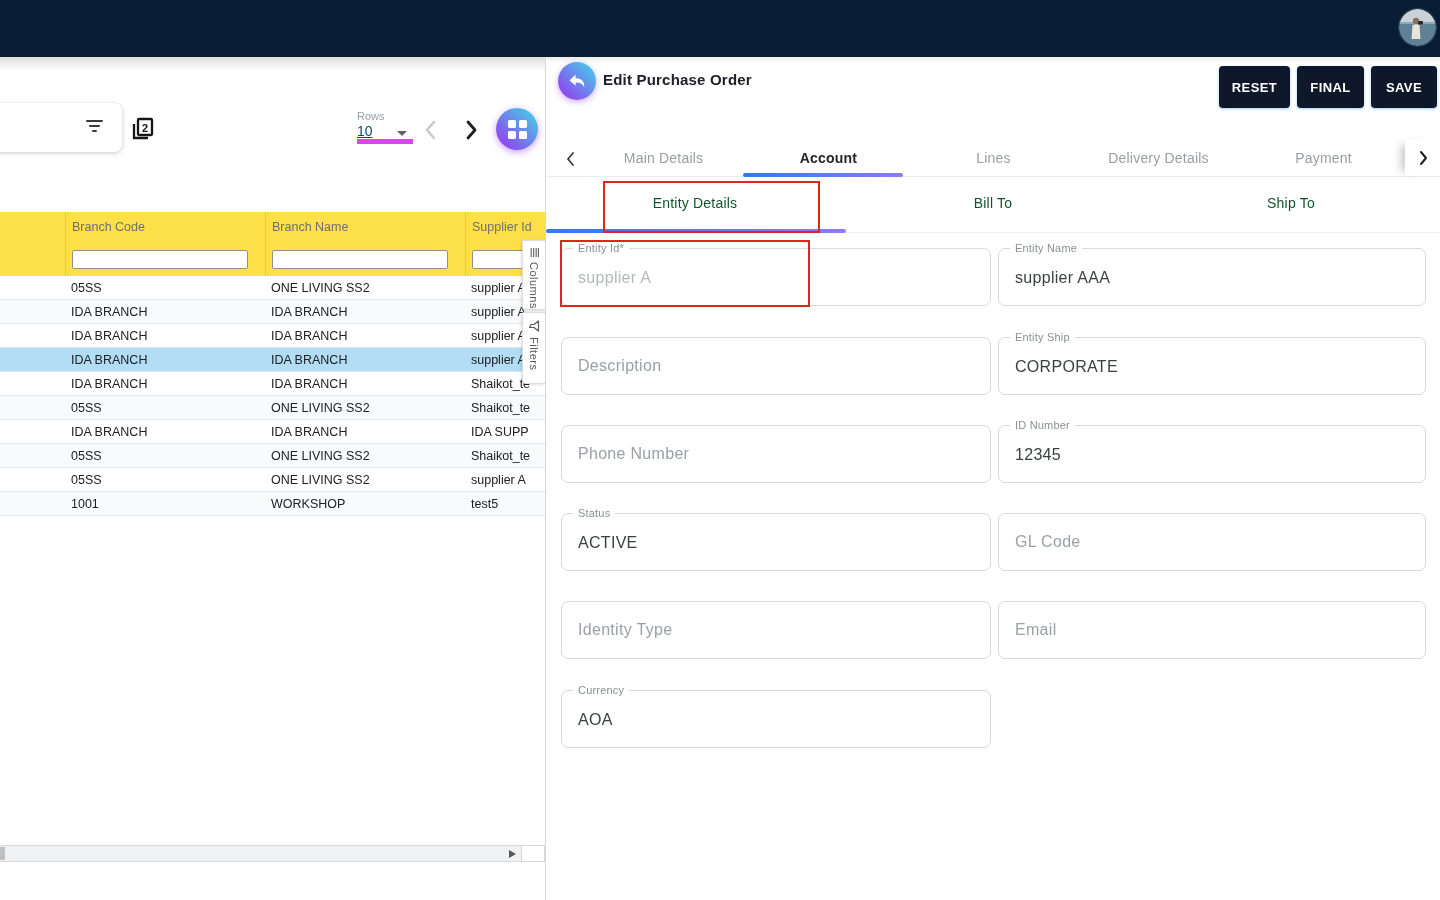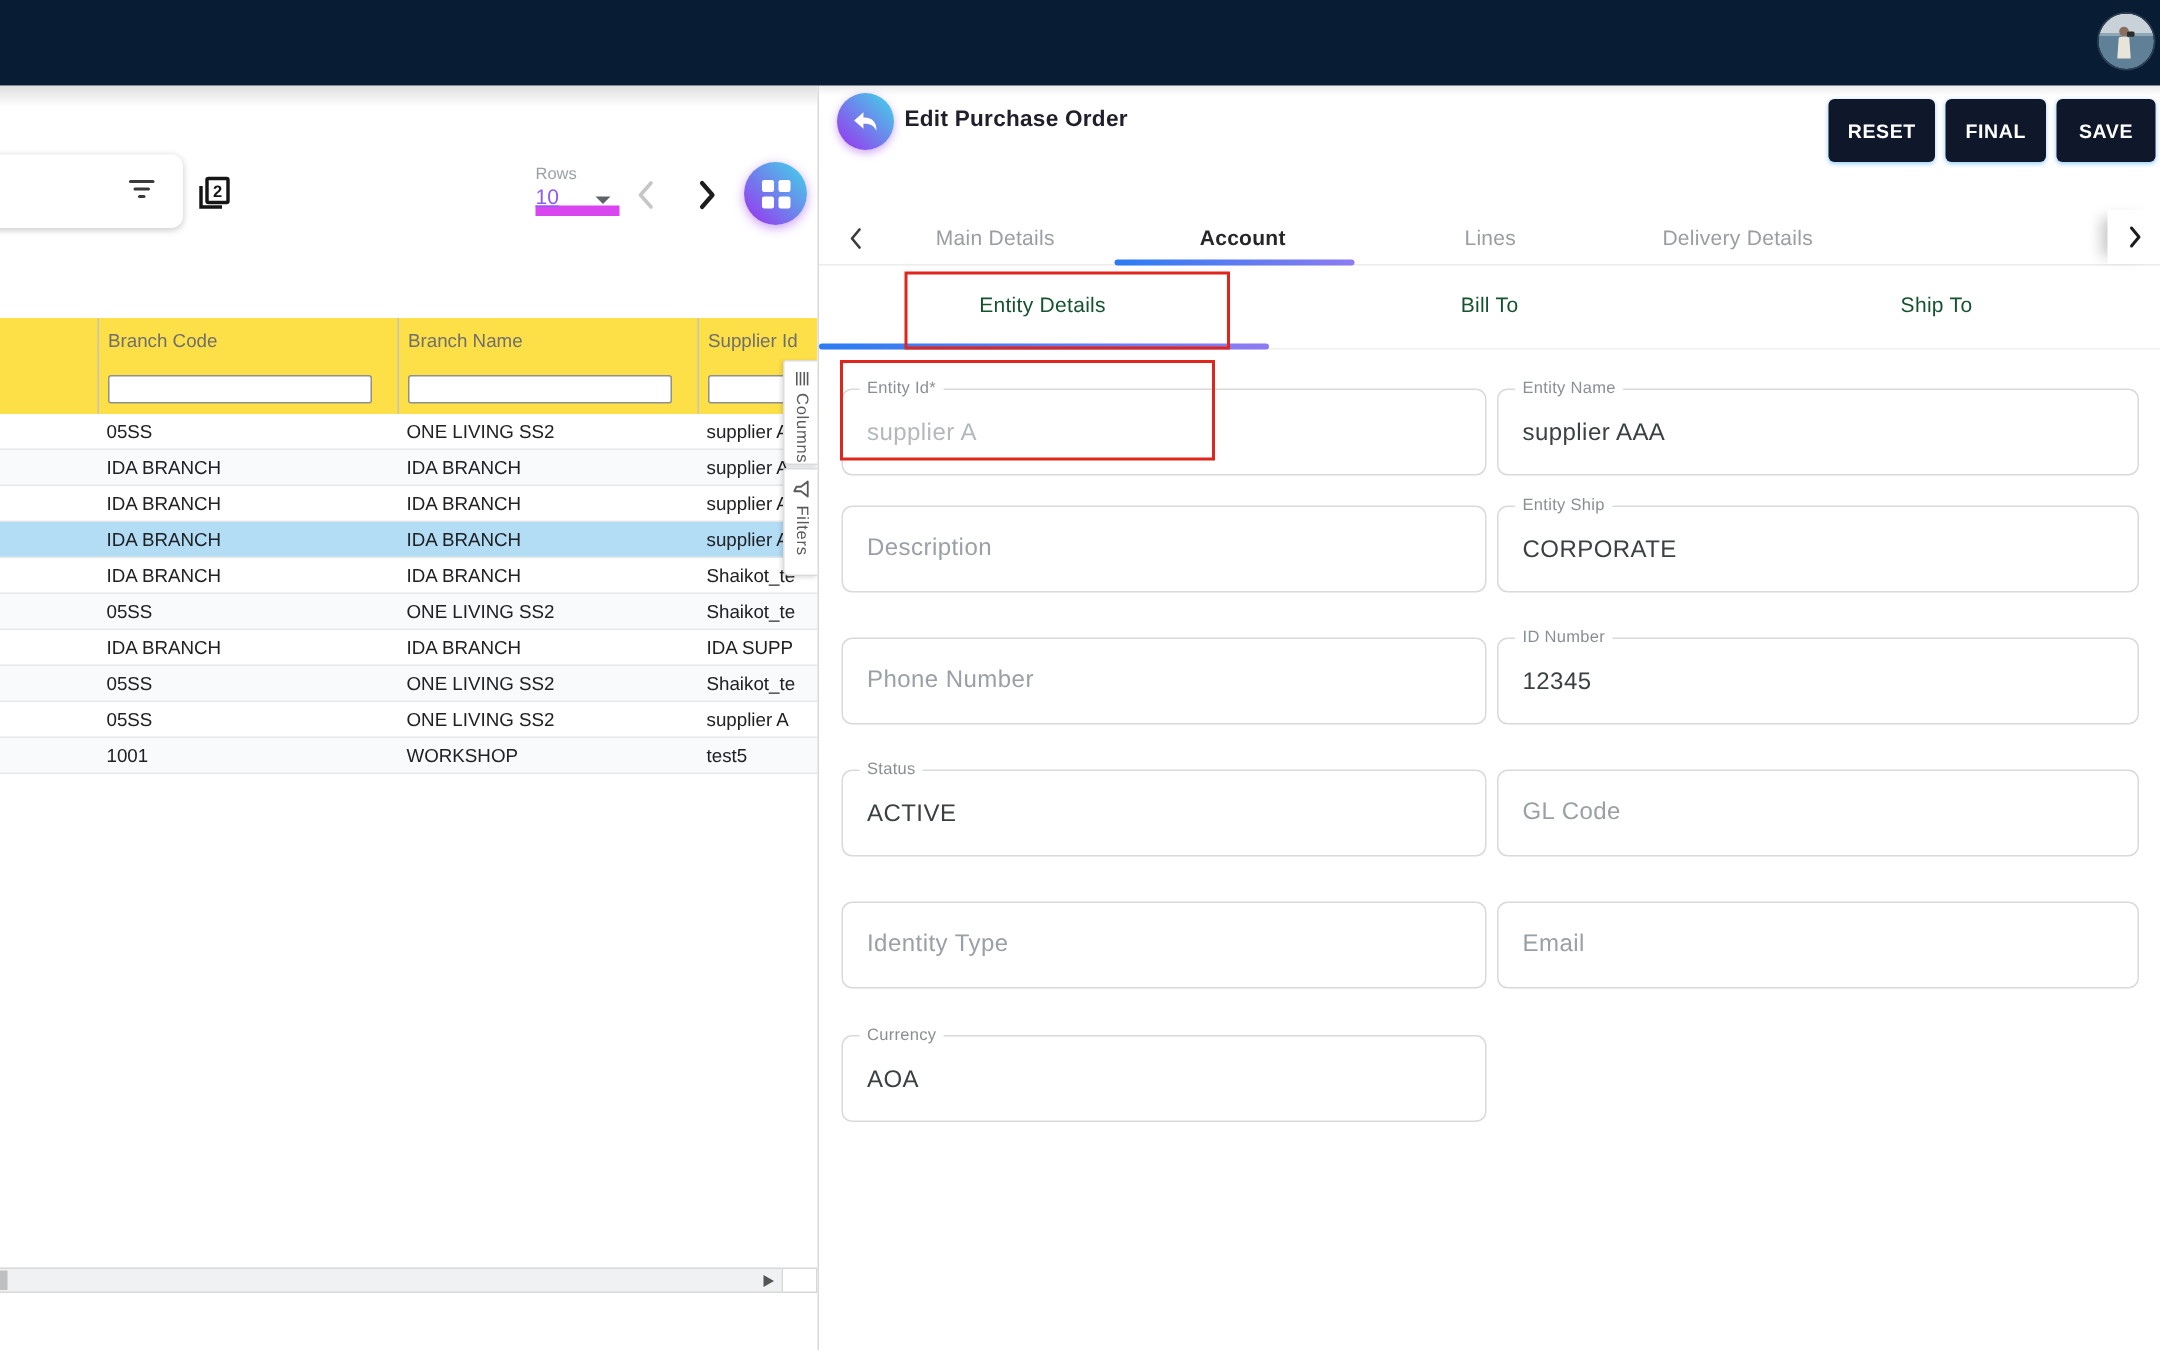--- a/index.html
+++ b/index.html
@@ -15,21 +15,21 @@
   .right-panel { position:absolute; left:545px; top:57px; width:895px; height:843px; background:#fff; border-left:1px solid #d8d8d8; }
   .right-panel::before { content:""; position:absolute; left:0; top:0; width:100%; height:7px; background:linear-gradient(#ededed,rgba(255,255,255,0)); }
 
   
   .search-card { position:absolute; left:-22px; top:46px; width:144px; height:49px; background:#fff; border-radius:8px; box-shadow:0 1px 5px rgba(0,0,0,.22); cursor:text; }
   .filter-icon { position:absolute; right:18px; top:17px; width:18px; height:14px; }
   .filter-icon i { display:block; background:#3a3a3a; height:2px; margin-bottom:3px; border-radius:1px; }
   .filter-icon i:nth-child(1){width:17px;} .filter-icon i:nth-child(2){width:11px; margin-left:3px;} .filter-icon i:nth-child(3){width:5px; margin-left:6px;}
   .copy2-icon { position:absolute; left:128px; top:58px; width:28px; height:28px; cursor:pointer; }
   .rows-label { position:absolute; left:357px; top:53px; font-size:11px; color:#9aa0a6; }
-  .rows-select { position:absolute; left:357px; top:66px; width:56px; height:21px; border-bottom:7px solid #d946ef; font-size:14px; color:#8b5cf6; cursor:pointer;text-decoration:underline; }
+  .rows-select { position:absolute; left:357px; top:66px; width:56px; height:21px; border-bottom:5px solid #d946ef; font-size:14px; color:#0c4a6e; cursor:pointer;text-decoration:underline; }
   .rows-select .caret { position:absolute; right:6px; top:8px; width:0; height:0; border-left:5px solid transparent; border-right:5px solid transparent; border-top:5px solid #5f6368; }
   .pg-chevron { position:absolute; top:60px; width:26px; height:26px; cursor:pointer; }
   .pg-prev { left:418px; } .pg-next { left:458px; }
   .grid-button { position:absolute; left:496px; top:51px; width:42px; height:42px; border-radius:50%; background:linear-gradient(to bottom left,#3fd9e8,#9c2ff0); box-shadow:0 2px 7px rgba(140,40,230,.45); cursor:pointer; display:flex; align-items:center; justify-content:center; }
   .grid-glyph { width:19px; height:19px; display:grid; grid-template-columns:8px 8px; grid-template-rows:8px 8px; gap:3px; }
   .grid-glyph i { background:#fff; border-radius:1.5px; }
 
   
   .table { position:absolute; left:0; top:155px; width:545px; }
   .thead, .tfilter { display:flex; background:#fde047; }
@@ -74,21 +74,21 @@
   .tab.active { color:#26262b; font-weight:700; }
   .tab-indicator { position:absolute; left:197px; top:33px; width:160px; height:4px; background:linear-gradient(to right,#2b7cf2,#8d7bf2); border-radius:2px; }
 
   .subtabs-row { position:absolute; left:0; top:120px; width:895px; height:56px; border-bottom:1px solid #efefef; display:flex; }
   .subtab { width:298px; text-align:center; line-height:52px; font-size:14px; color:#14532d; cursor:pointer; letter-spacing:.2px; }
   .subtab-indicator { position:absolute; left:0; top:52px; width:300px; height:4px; background:linear-gradient(to right,#2b7cf2,#8d7bf2); border-radius:2px; }
 
   
   .field { position:absolute; height:58px; border:1px solid #d9d9d9; border-radius:7px; background:#fff; cursor:text; }
   .colA { left:15px; width:430px; } .colB { left:452px; width:428px; }
-  .r1{top:202px;} .r2{top:280px;} .r3{top:368px;} .r4{top:456px;} .r5{top:544px;} .r6{top:633px;}
+  .r1{top:191px;} .r2{top:280px;} .r3{top:368px;} .r4{top:456px;} .r5{top:544px;} .r6{top:633px;}
   .flabel { position:absolute; top:-7px; left:11px; background:#fff; padding:0 5px; font-size:11px; color:#8a8f94; letter-spacing:.2px; }
   .fvalue { position:absolute; left:16px; top:50%; transform:translateY(-42%); font-size:16px; color:#3c4043; letter-spacing:.3px; }
   .fvalue.muted { color:#b4b8bc; }
   .fplaceholder { position:absolute; left:16px; top:50%; transform:translateY(-50%); font-size:16px; color:#9aa0a6; letter-spacing:.3px; }
 
   
   .anno { position:absolute; border:2px solid #e0261c; z-index:50; pointer-events:none; }
   .anno-subtab { left:603px; top:181px; width:217px; height:52px; }
   .anno-entity-id { left:560px; top:240px; width:250px; height:67px; }
 </style>
@@ -294,20 +294,21 @@
     <div class="tab-chevron left">
       <svg width="22" height="22" viewBox="0 0 22 22">
           <polyline points="13,5 8,11 13,17" fill="none" stroke="#3c3c3c" stroke-width="1.8" stroke-linecap="round" stroke-linejoin="round"></polyline>
         </svg>
     </div>
     <div class="tabs-strip">
       <div class="tab">Main Details</div>
       <div class="tab active">Account</div>
       <div class="tab">Lines</div>
       <div class="tab">Delivery Details</div>
+      <div class="tab">Payment</div>
     </div>
     <div class="tab-indicator"></div>
     <div class="tab-chevron-cell">
       <svg width="22" height="22" viewBox="0 0 22 22">
           <polyline points="9,5 14,11 9,17" fill="none" stroke="#1d1d1d" stroke-width="2" stroke-linecap="round" stroke-linejoin="round"></polyline>
         </svg>
     </div>
   </div>
 
   <div class="subtabs-row">

